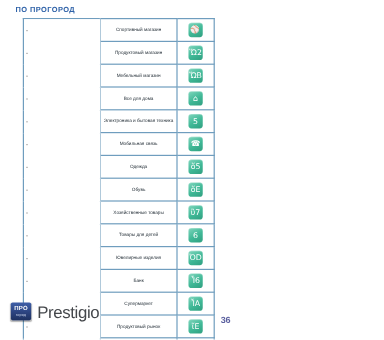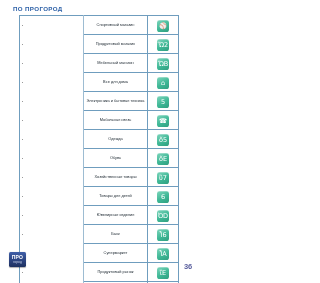--- a/index.html
+++ b/index.html
@@ -241,15 +241,16 @@
         <td class="cell-icon col-icon"></td>
       </tr>
     </tbody>
 </table>
 
 <div class="footer-logo">
   <div class="logo-mark">
     <span class="logo-mark-top">ПРО</span>
     <span class="logo-mark-bottom">город</span>
   </div>
+  <div class="logo-wordmark">Prestigio</div>
 </div>
 
 <div class="page-number">36</div>
 
 </body></html>

